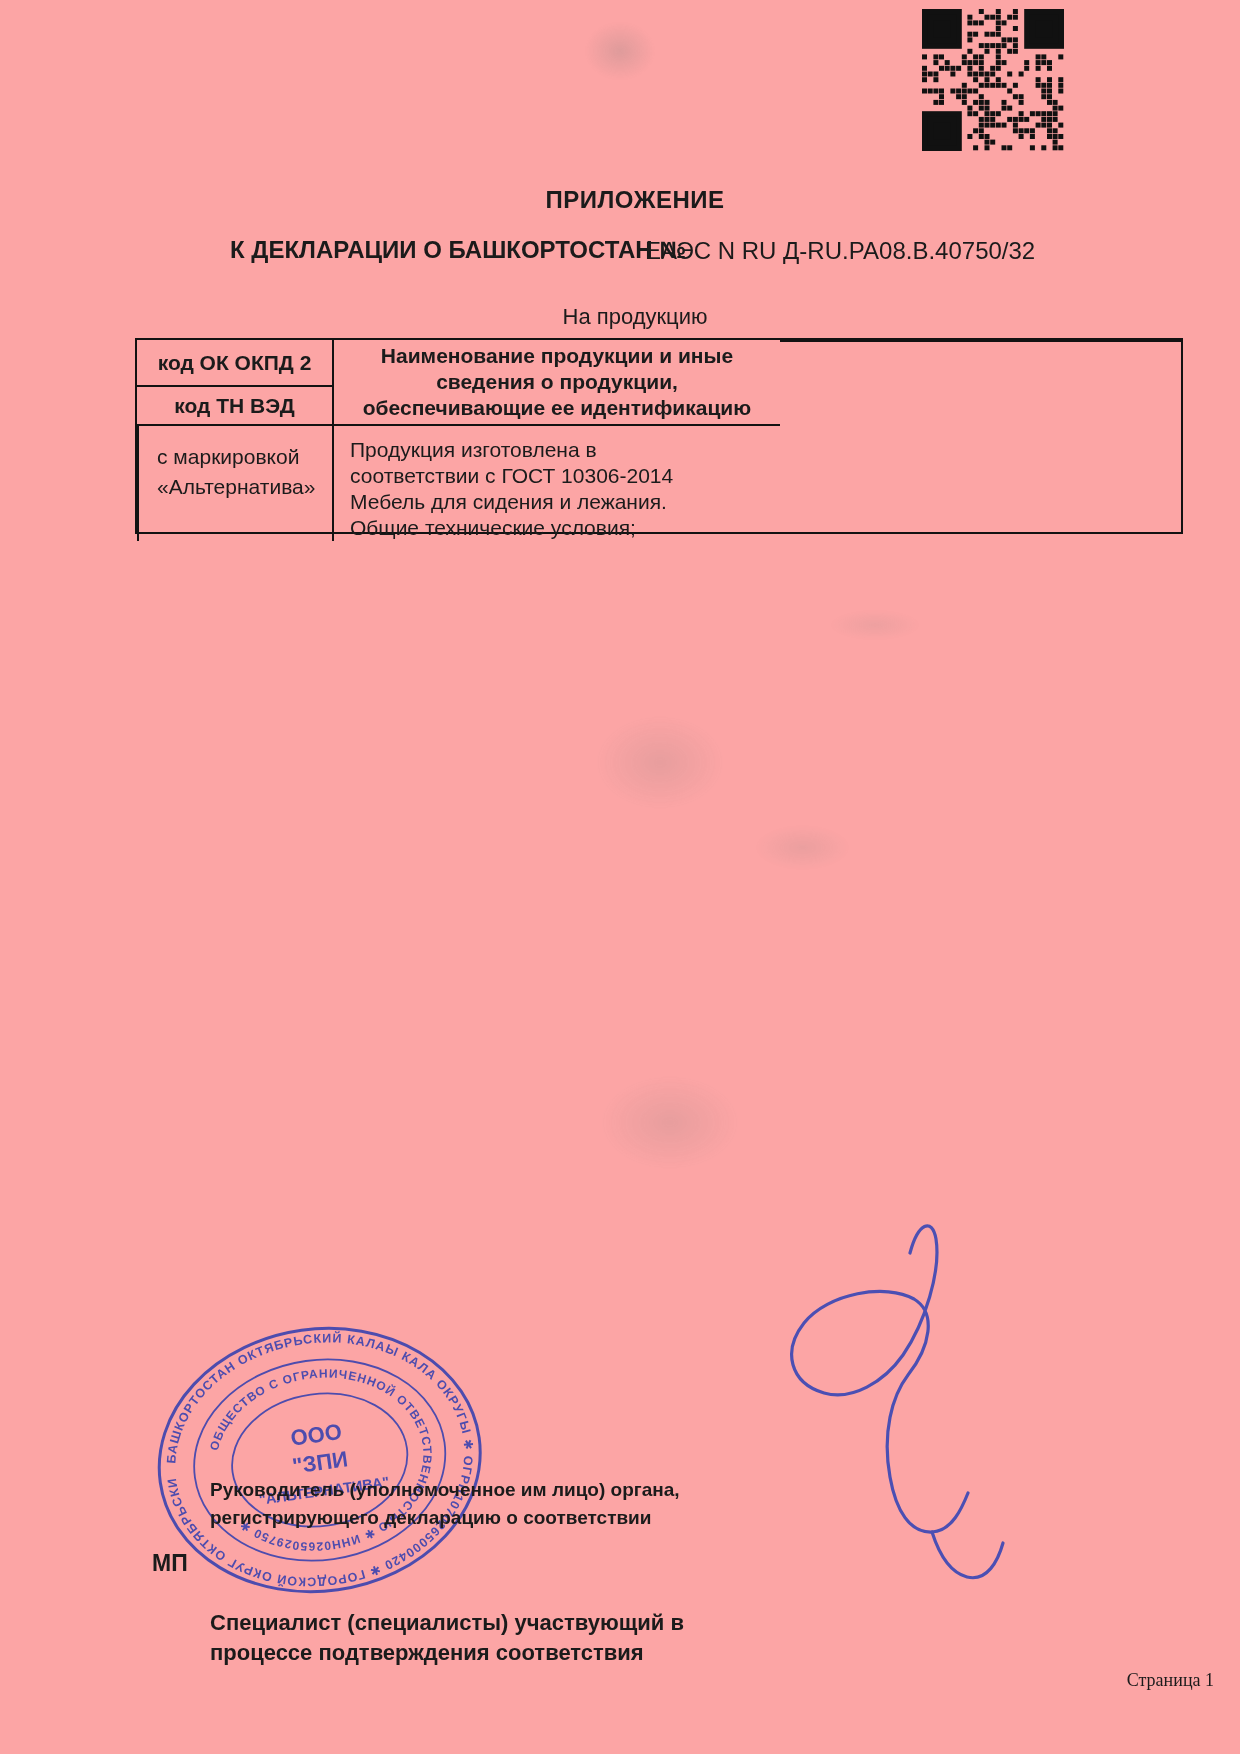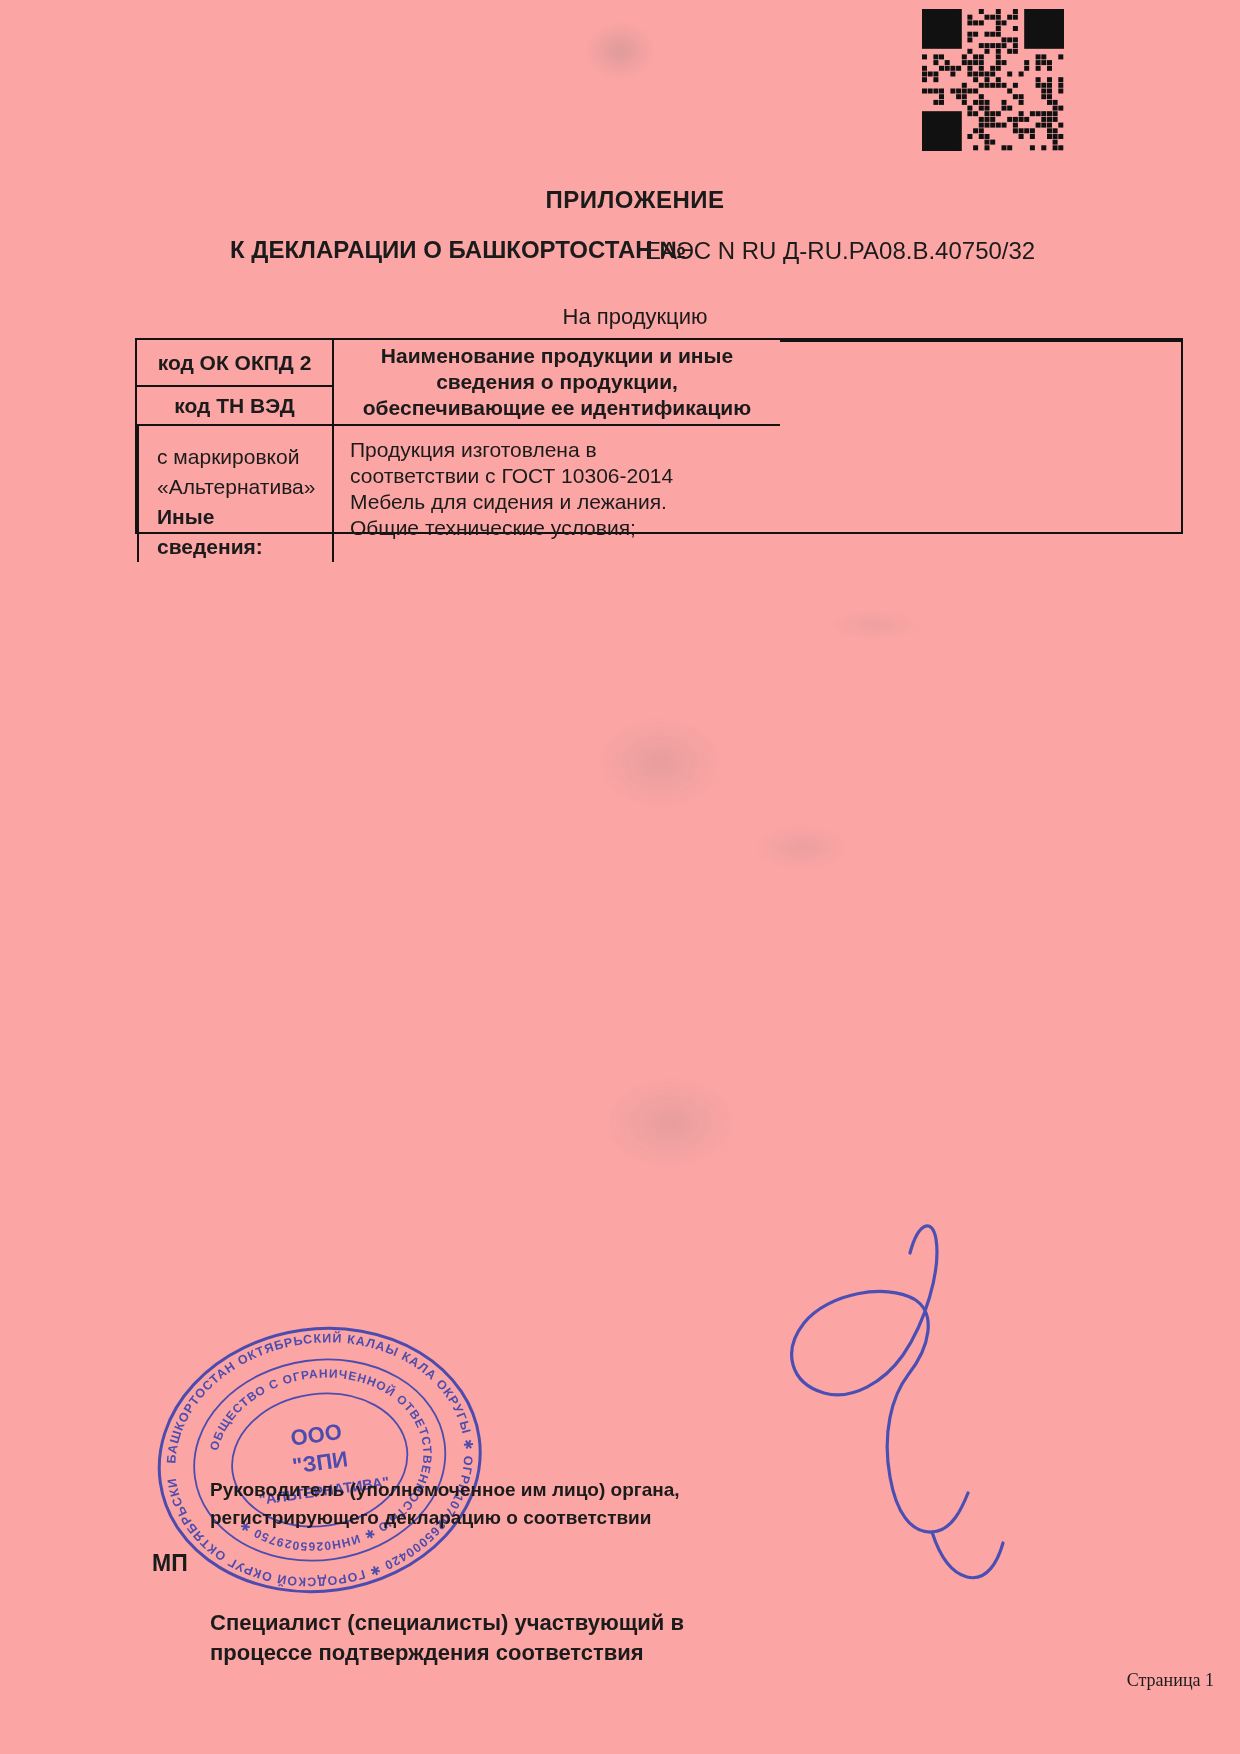--- a/index.html
+++ b/index.html
@@ -320,21 +320,20 @@
     </div>
     <div class="cell bl hdr-cell">
       <div class="inner2">Наименование продукции и иные сведения о продукции, обеспечивающие ее идентификацию</div>
     </div>
 
     <div class="cell bt">
       <span></span>
     </div>
     <div class="cell bl bt body-c2">
       <div>с маркировкой «Альтернатива»</div>
-      <div class="b">Иные сведения:</div>
     </div>
     <div class="cell bl bt">
       <div class="body-c3">Продукция изготовлена в соответствии с ГОСТ 10306-2014 Мебель для сидения и лежания. Общие технические условия;</div>
     </div>
   </div>
 
   <div class="abs stamp">
     <svg width="340" height="280" viewBox="0 0 340 280" aria-hidden="true">
       <defs>
         <path id="ringOuterPath" d="M 25 140 a 145 117 0 1 1 290 0 a 145 117 0 1 1 -290 0"></path>

